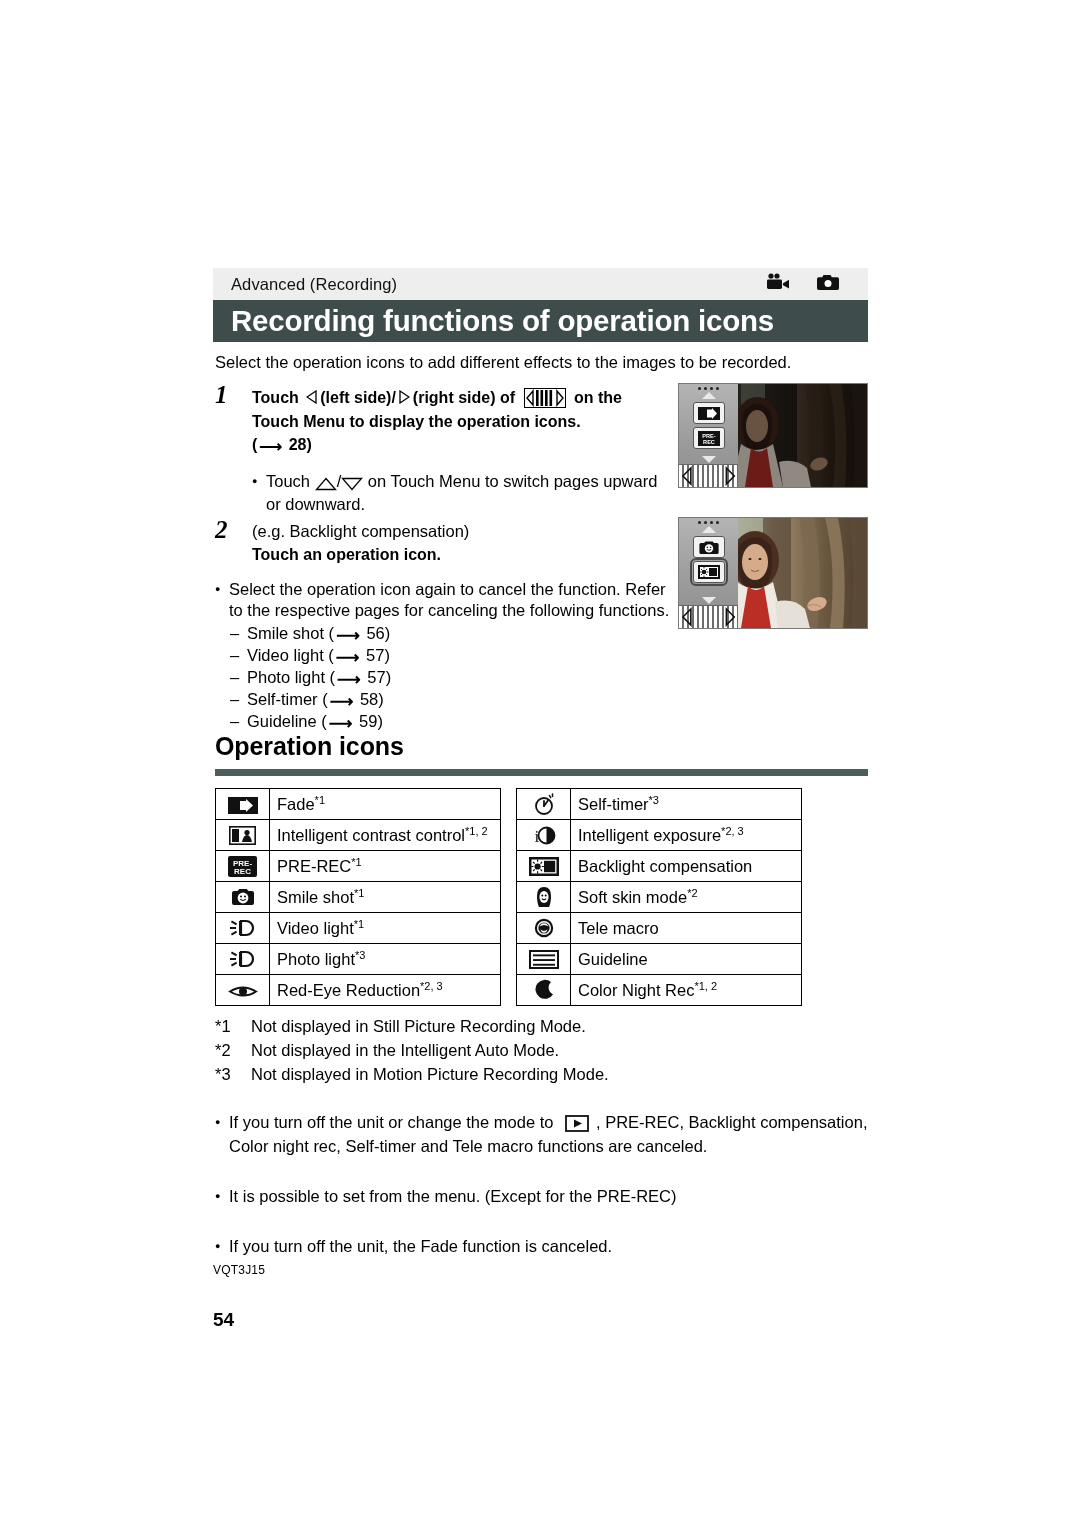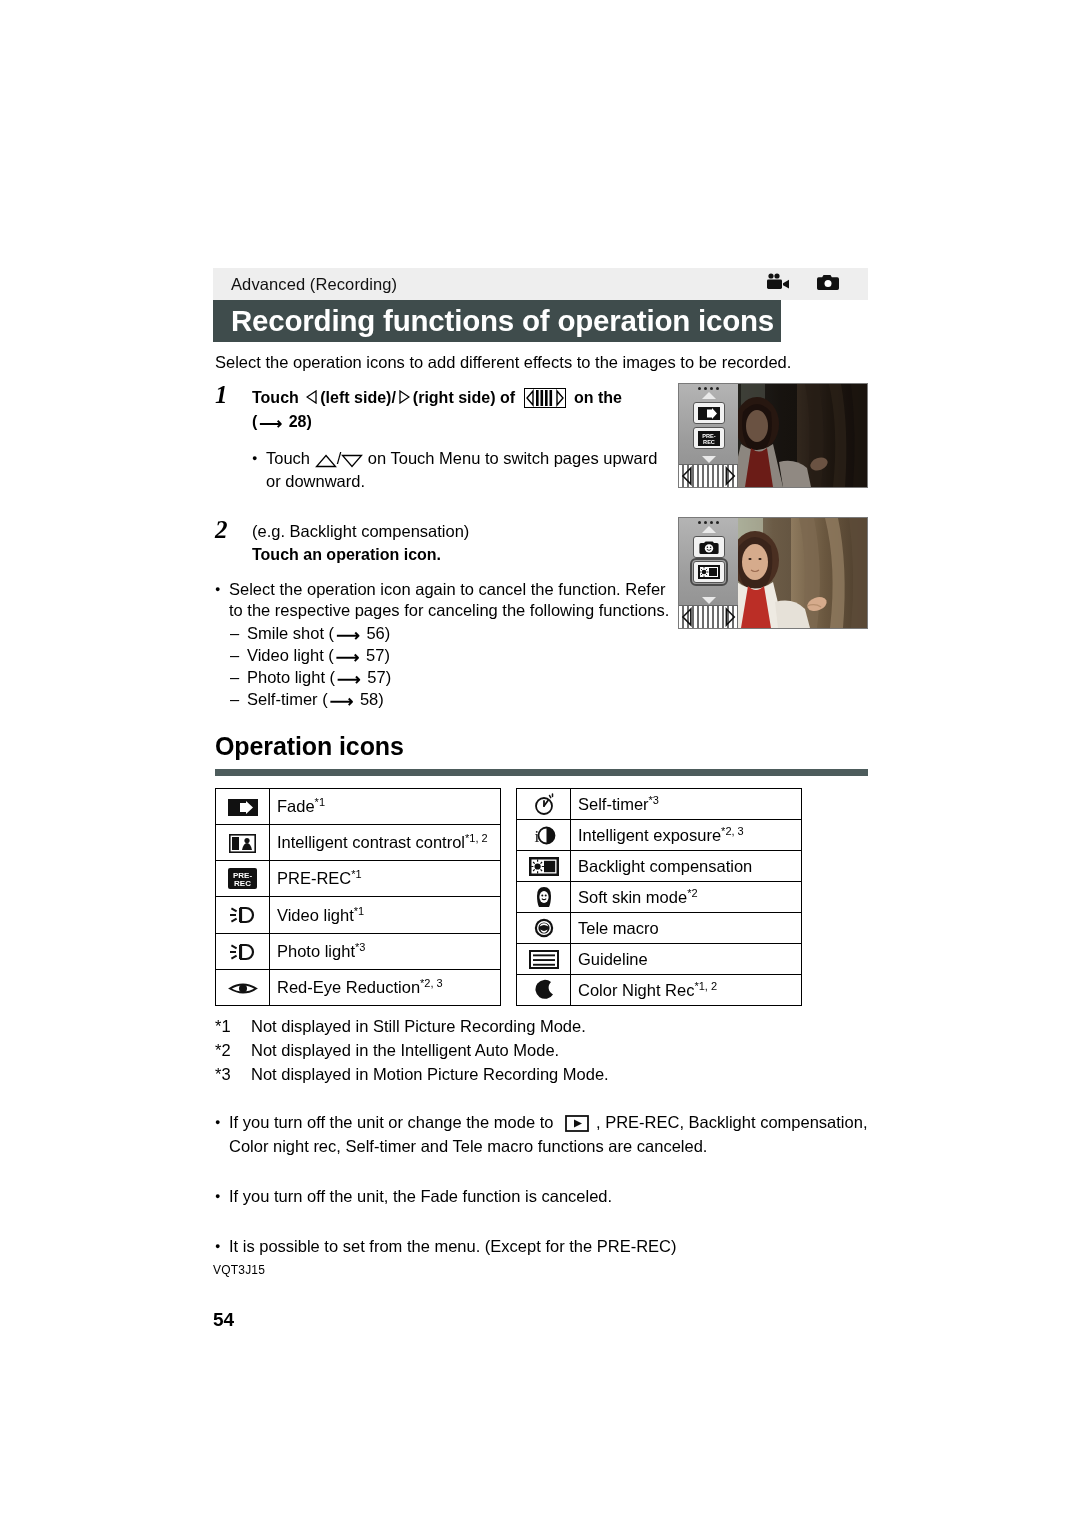--- a/index.html
+++ b/index.html
@@ -47,21 +47,21 @@
     gap: 26px;
     padding-right: 28px;
   }
   .ic-camcorder { display:block; }
   .ic-camera { display:block; }
 
   .title-bar {
     position: absolute;
     left: 213px;
     top: 300px;
-    width: 568px;
+    width: 655px;
     height: 42px;
     background: #3f4c4c;
     display: flex;
     align-items: center;
   }
   .title-bar h1 {
     margin: 0;
     padding-left: 18px;
     font-size: 29.5px;
     font-weight: bold;
@@ -344,20 +344,21 @@
             <rect x="0.5" y="0.5" width="41" height="19" fill="#fff" stroke="#000"></rect>
             <path d="M9 3 L3 10 L9 17 Z" fill="none" stroke="#000" stroke-width="1.4"></path>
             <path d="M33 3 L39 10 L33 17 Z" fill="none" stroke="#000" stroke-width="1.4"></path>
             <rect x="12" y="2" width="2.6" height="16" fill="#000"></rect>
             <rect x="16.5" y="2" width="2.6" height="16" fill="#000"></rect>
             <rect x="21" y="2" width="2.6" height="16" fill="#000"></rect>
             <rect x="25.5" y="2" width="2.6" height="16" fill="#000"></rect>
           </svg>
         </span>
         <span>on the</span>
+        <div>Touch Menu to display the operation icons.</div>
         <div>(<span class="arrow-right-glyph">⟶</span> <span>28</span>)</div>
       </div>
       <div class="bullet-line">
         <span>Touch</span>
         <span class="inl">
           <svg width="22" height="14" viewBox="0 0 22 14" style="vertical-align:-3px">
               <path d="M11 1.5 L20.5 12.5 L1.5 12.5 Z" fill="none" stroke="#000" stroke-width="1.3"></path>
             </svg>
         </span>/<span class="inl">
           <svg width="22" height="14" viewBox="0 0 22 14" style="vertical-align:-3px">
@@ -386,20 +387,24 @@
           <span>Video light</span>
           (<span class="arrow-right-glyph">⟶</span> <span>57</span>)
         </div>
         <div class="dash-item">
           <span>Photo light</span>
           (<span class="arrow-right-glyph">⟶</span> <span>57</span>)
         </div>
         <div class="dash-item">
           <span>Self-timer</span>
           (<span class="arrow-right-glyph">⟶</span> <span>58</span>)
+        </div>
+        <div class="dash-item">
+          <span>Guideline</span>
+          (<span class="arrow-right-glyph">⟶</span> <span>59</span>)
         </div>
       </div>
     </div>
   </div>
 
   <div class="photo photo1">
     <div class="lcd">
       <svg class="lcd-scene" viewBox="0 0 188 103" preserveAspectRatio="none">
         <defs>
           <linearGradient id="bgd1" x1="0" y1="0" x2="1" y2="0">
@@ -567,20 +572,32 @@
             <svg class="ticon" width="29" height="21" viewBox="0 0 29 21">
                 <rect x="0" y="0" width="29" height="21" rx="2" fill="#111"></rect>
                 <text x="14.5" y="9.5" font-size="8" fill="#fff" text-anchor="middle" font-family="Liberation Sans, sans-serif" font-weight="bold">PRE-</text>
                 <text x="14.5" y="18.3" font-size="8" fill="#fff" text-anchor="middle" font-family="Liberation Sans, sans-serif" font-weight="bold">REC</text>
               </svg>
           </td>
           <td class="lbl"><span>PRE-REC</span><sup>*1</sup></td>
         </tr>
         <tr>
           <td class="ic">
+            <svg class="ticon" width="26" height="20" viewBox="0 0 26 20">
+                <path d="M4 4 h3.4 l2 -2 h7.2 l2 2 H22 a2 2 0 0 1 2 2 v10 a2 2 0 0 1 -2 2 H4 a2 2 0 0 1 -2 -2 V6 a2 2 0 0 1 2 -2 Z" fill="#111"></path>
+                <circle cx="13" cy="11" r="5.4" fill="#fff"></circle>
+                <circle cx="11" cy="9.6" r="1" fill="#111"></circle>
+                <circle cx="15" cy="9.6" r="1" fill="#111"></circle>
+                <path d="M10.3 12.2 q2.7 2.6 5.4 0" fill="none" stroke="#111" stroke-width="1.1"></path>
+              </svg>
+          </td>
+          <td class="lbl"><span>Smile shot</span><sup>*1</sup></td>
+        </tr>
+        <tr>
+          <td class="ic">
             <svg class="ticon" width="30" height="20" viewBox="0 0 30 20">
                 <path d="M13 3 h5 a7 7 0 0 1 0 14 h-5 z" fill="none" stroke="#111" stroke-width="2.2"></path>
                 <rect x="11" y="3" width="2.6" height="14" fill="#111"></rect>
                 <path d="M8 10 H2 M8.6 6.4 L3.4 3.4 M8.6 13.6 L3.4 16.6" stroke="#111" stroke-width="2"></path>
               </svg>
           </td>
           <td class="lbl"><span>Video light</span><sup>*1</sup></td>
         </tr>
         <tr>
           <td class="ic">
@@ -705,20 +722,20 @@
   <div class="notes">
     <div class="note">
       <span>If you turn off the unit or change the mode to</span>
       <span class="inl">
         <svg class="playmode-glyph" viewBox="0 0 24 17">
             <rect x="1" y="1" width="22" height="15" fill="#fff" stroke="#111" stroke-width="1.8"></rect>
             <path d="M9 4.5 L17 8.5 L9 12.5 Z" fill="#111"></path>
           </svg>
       </span><span>, PRE-REC, Backlight compensation, Color night rec, Self-timer and Tele macro functions are canceled.</span>
     </div>
+    <div class="note">It is possible to set from the menu. (Except for the PRE-REC)</div>
     <div class="note">If you turn off the unit, the Fade function is canceled.</div>
-    <div class="note">It is possible to set from the menu. (Except for the PRE-REC)</div>
   </div>
 
   <div class="pg-num">54</div>
   <div class="pg-code">VQT3J15</div>
 
 </div>
 
 </body></html>

